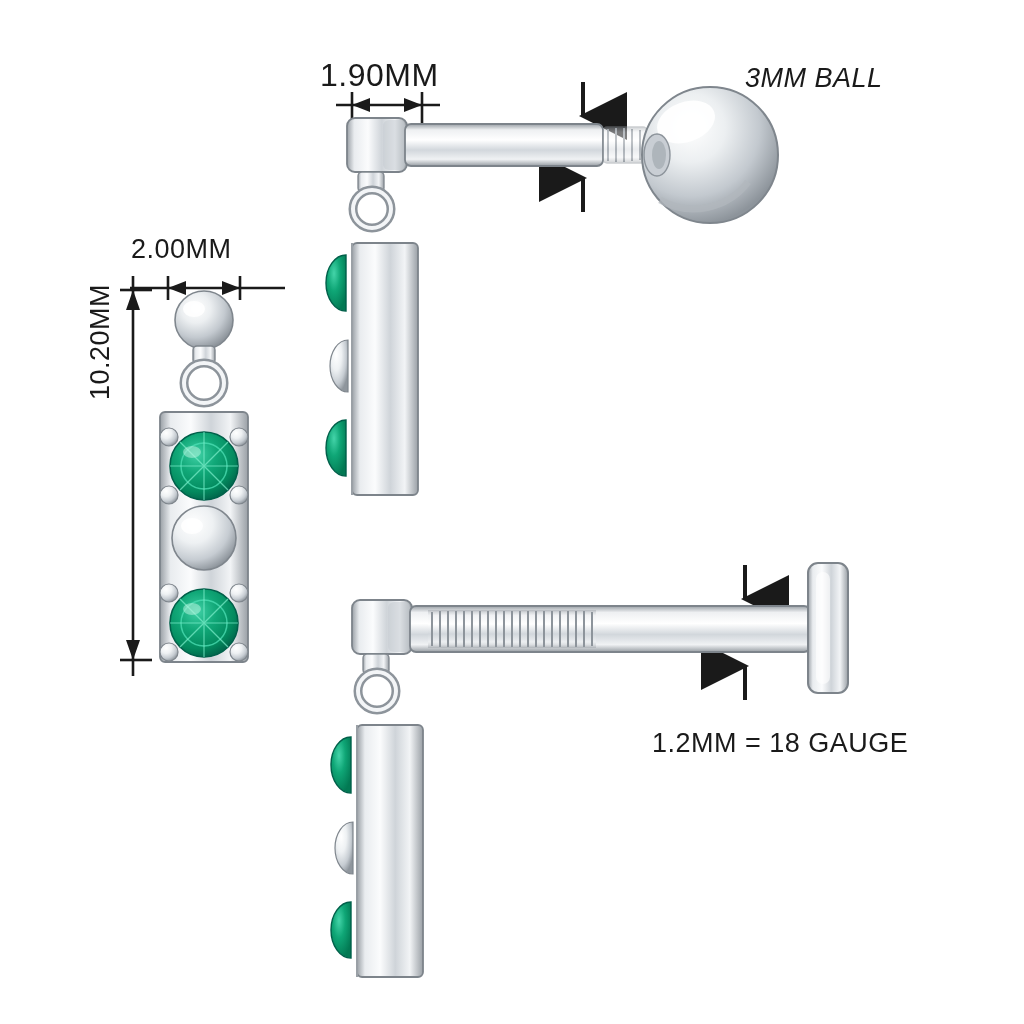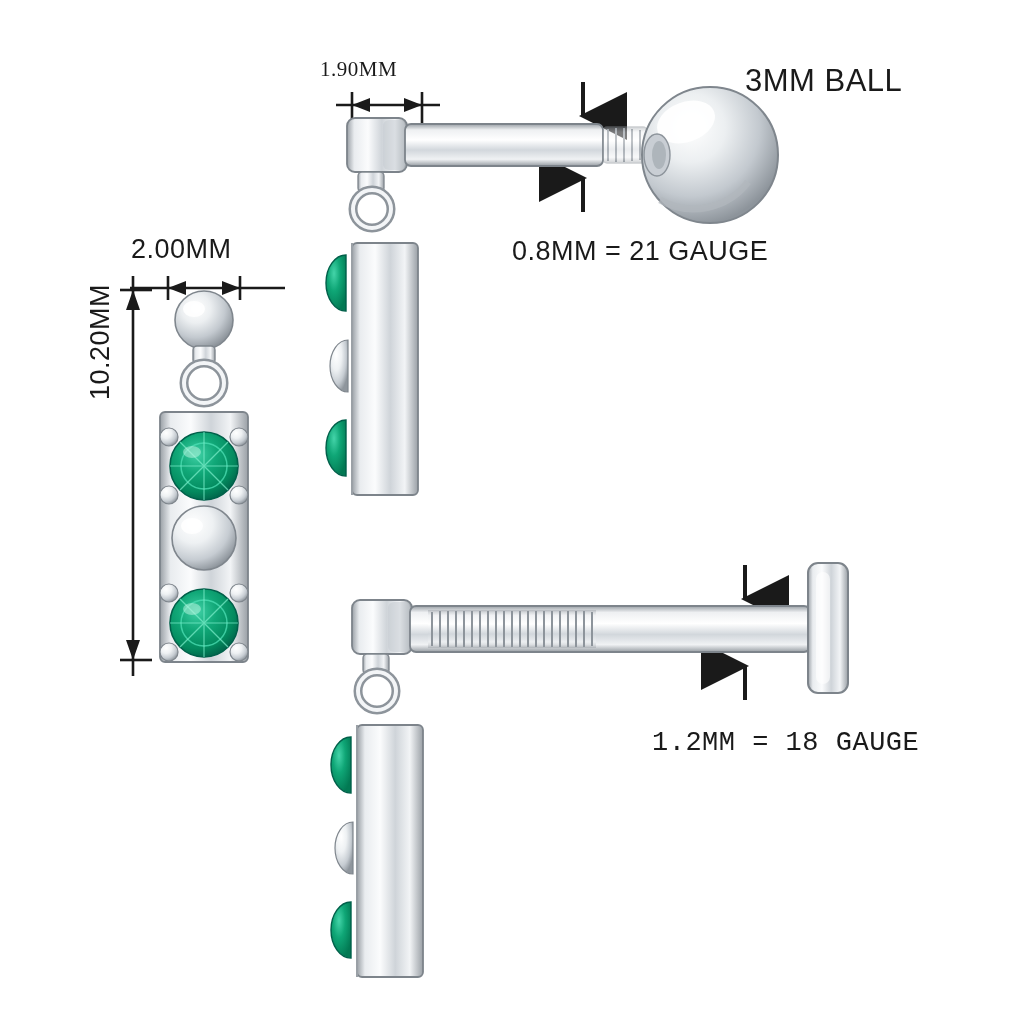--- a/index.html
+++ b/index.html
@@ -29,24 +29,24 @@
     white-space: nowrap;
     letter-spacing: 0.5px;
   }
 
   .lbl-200 { left: 131px; top: 234px; font-size: 27px; text-align: center; }
   .lbl-1020 {
     left: 85px; top: 400px; font-size: 27px;
     transform: rotate(-90deg);
     transform-origin: left top;
   }
-  .lbl-190 { left: 320px; top: 57px; font-size: 21px; font-family: Liberation Serif, serif; }
-  .lbl-3mmball { left: 745px; top: 63px; font-size: 31px; }
+  .lbl-190 { left: 320px; top: 57px; font-size: 32px; }
+  .lbl-3mmball { left: 745px; top: 63px; font-size: 27px; font-style: italic; }
   .lbl-08 { left: 512px; top: 236px; font-size: 27px; }
-  .lbl-12 { left: 652px; top: 728px; font-size: 27px; font-family: Liberation Mono, monospace; }
+  .lbl-12 { left: 652px; top: 728px; font-size: 27px; }
 </style>
 </head>
 <body>
 
 <div class="stage">
 
   <svg width="1024" height="1024" viewBox="0 0 1024 1024">
     <defs>
       <linearGradient id="metalV" x1="0" y1="0" x2="1" y2="0">
         <stop offset="0%" stop-color="#9aa0a6"></stop>
@@ -253,16 +253,15 @@
       <rect x="808" y="563" width="40" height="130" rx="10" fill="url(#metalV)" stroke="#7d848b" stroke-width="2"></rect>
       <rect x="816" y="572" width="14" height="112" rx="7" fill="#ffffff" opacity="0.6"></rect>
     </g>
   </svg>
 
   
   <div class="lbl lbl-200">2.00MM</div>
   <div class="lbl lbl-1020">10.20MM</div>
   <div class="lbl lbl-190">1.90MM</div>
   <div class="lbl lbl-3mmball">3MM BALL</div>
-  <div class="lbl lbl-08">0.8MM = 21 GAUGE</div>
   <div class="lbl lbl-12">1.2MM = 18 GAUGE</div>
 
 </div>
 
 </body></html>

